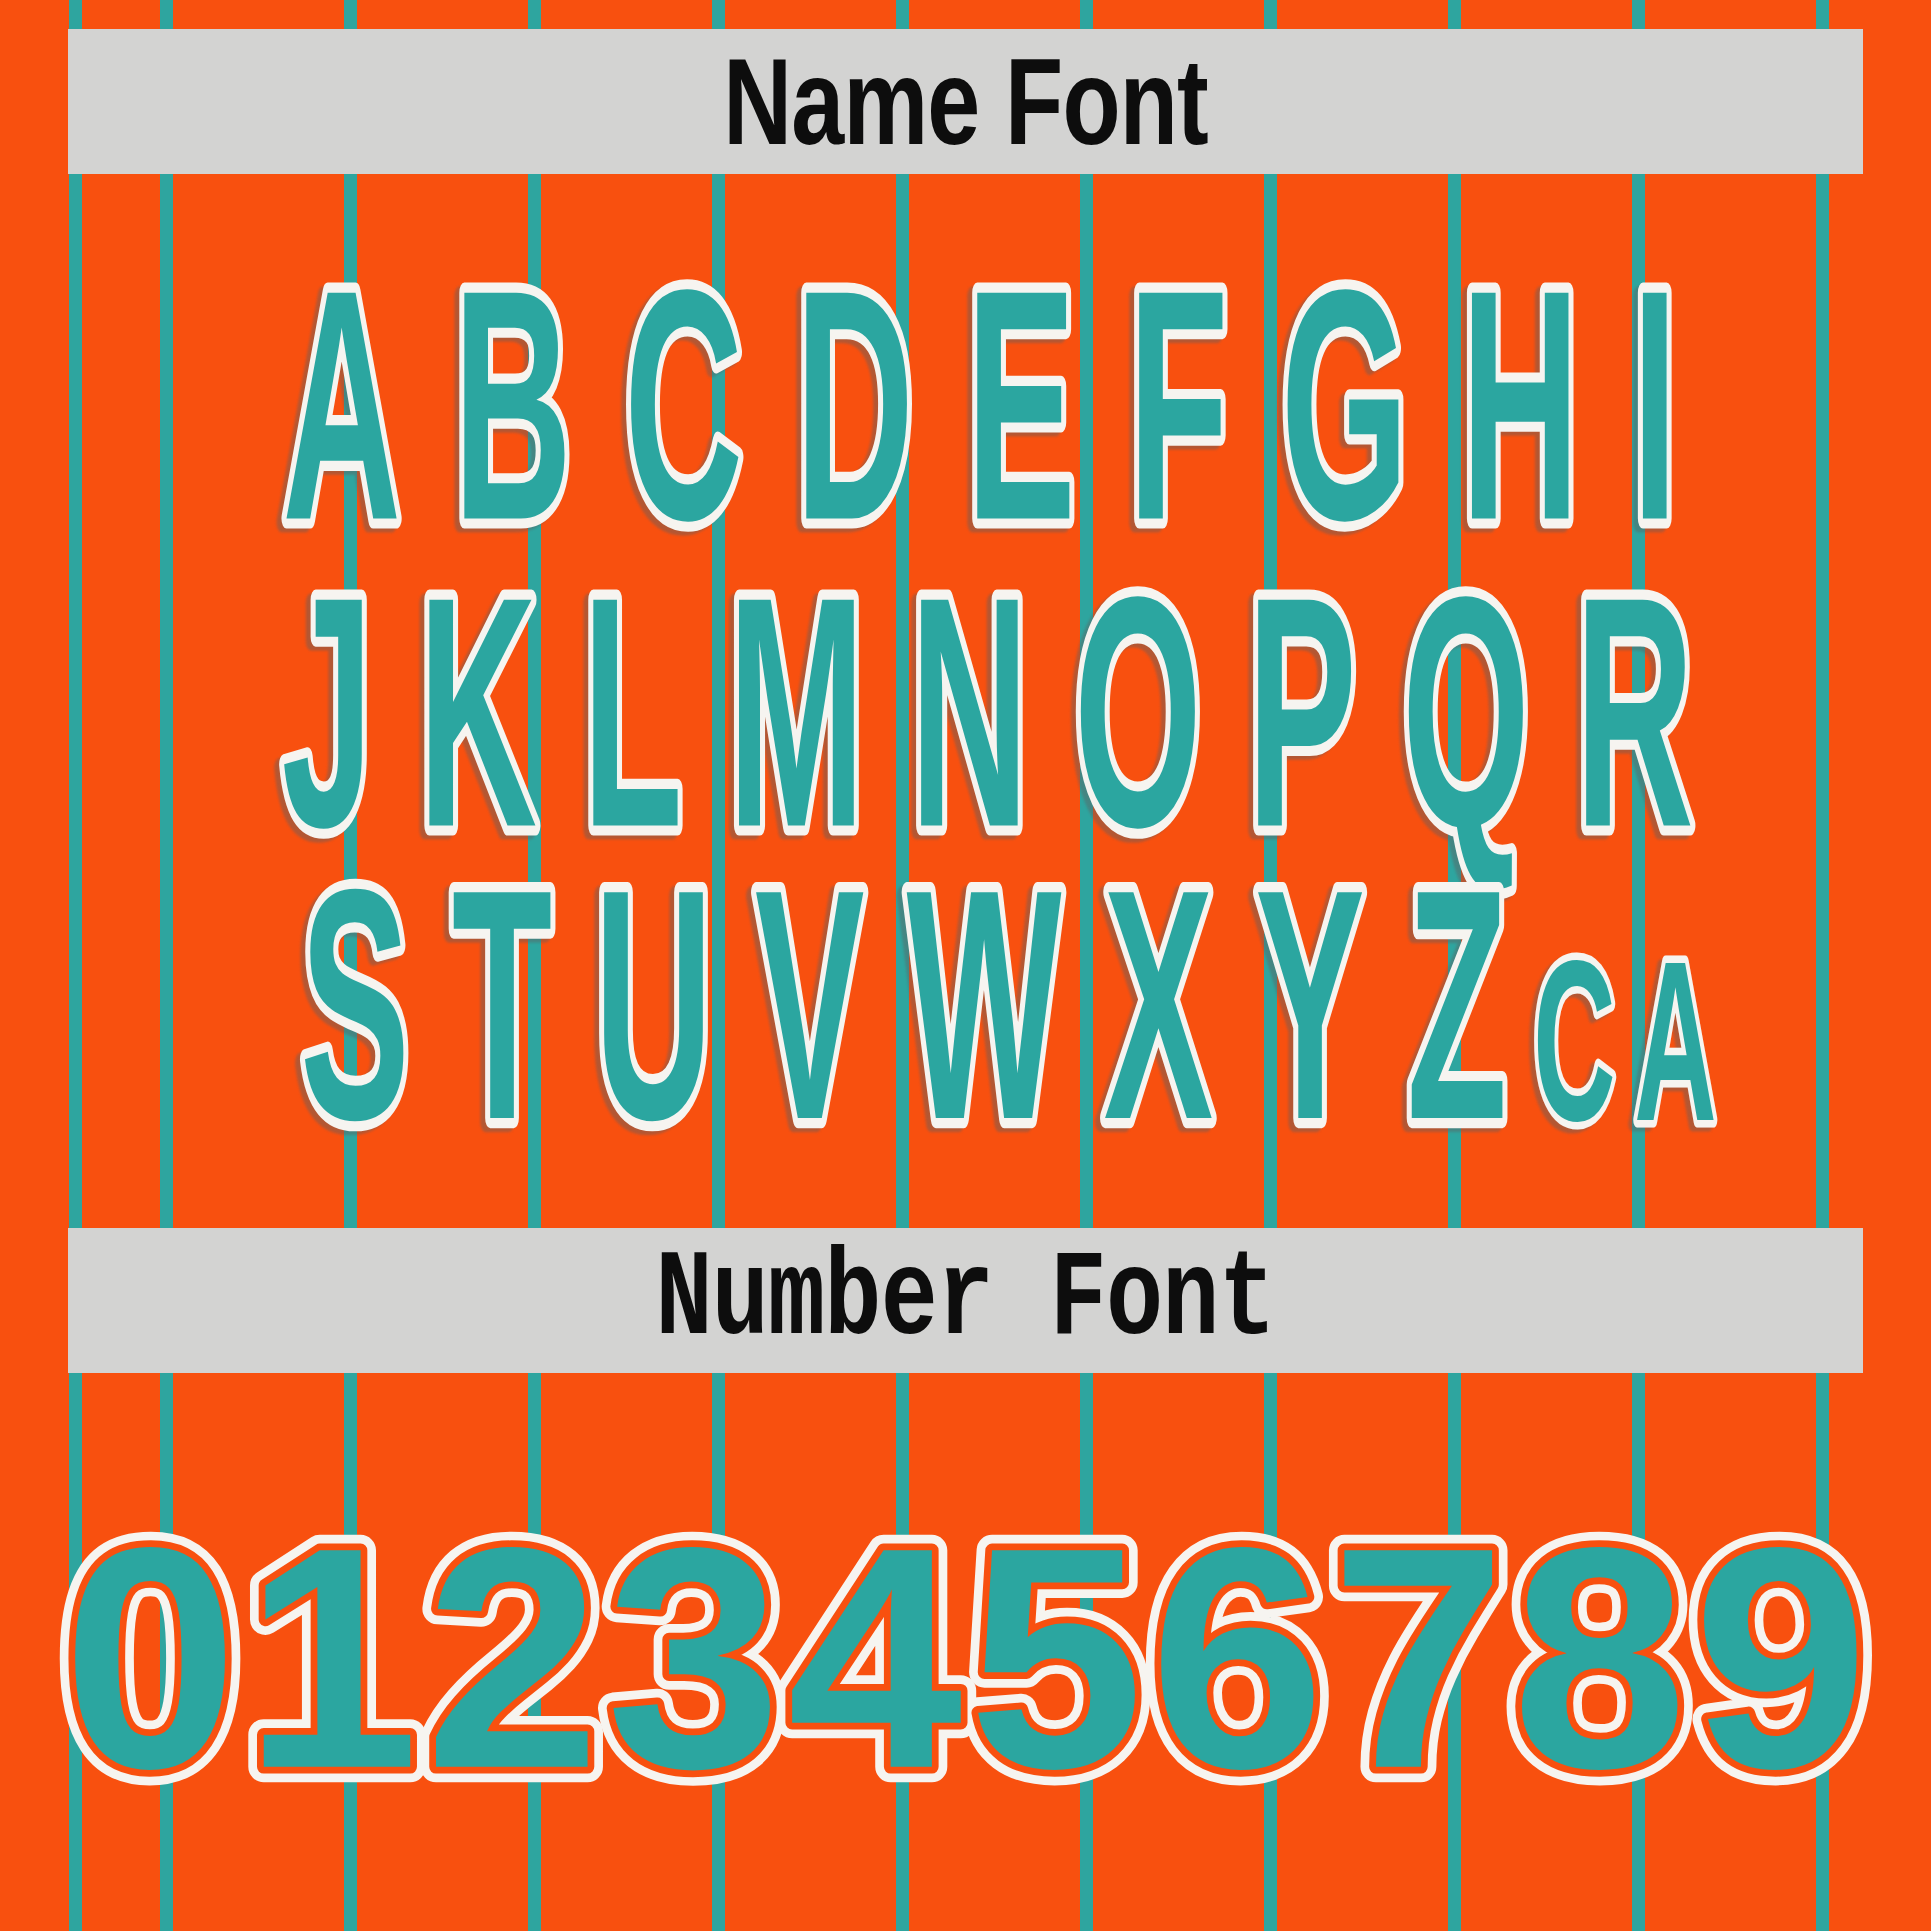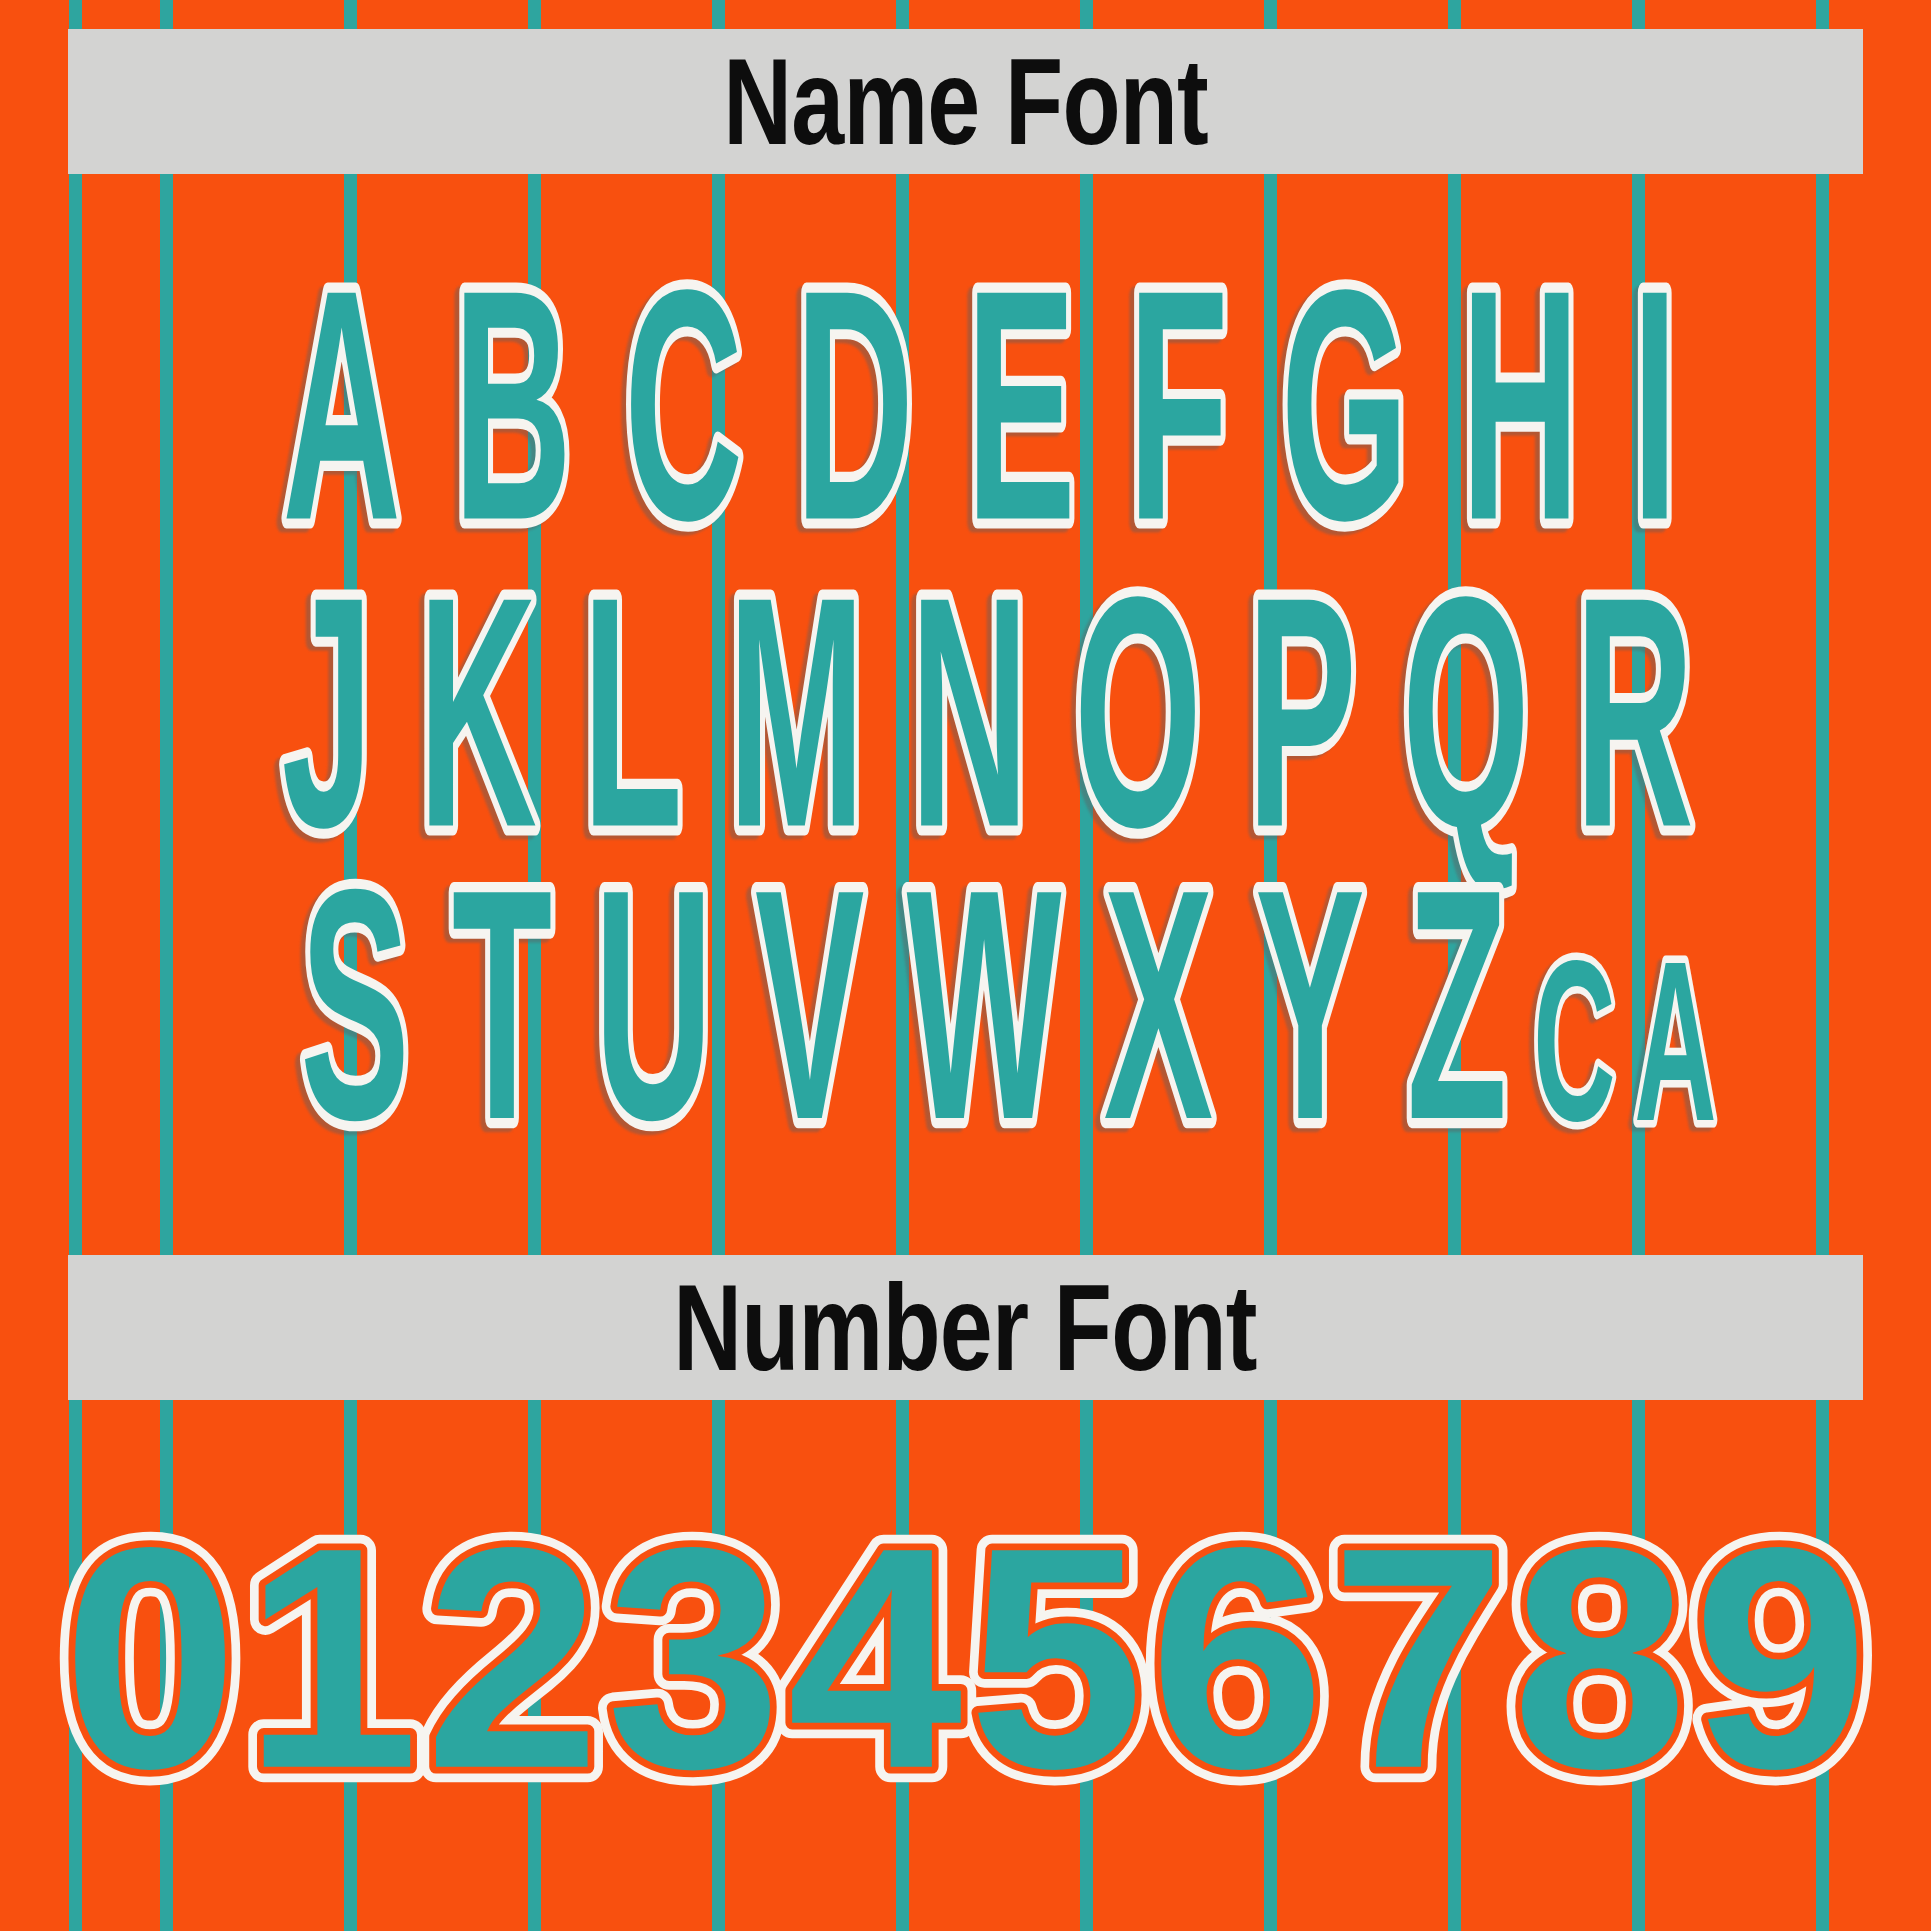--- a/index.html
+++ b/index.html
@@ -13,21 +13,21 @@
     position:absolute; inset:0;
     background-image:repeating-linear-gradient(to right,
       #2EA59F 0px, #2EA59F 12.6px, transparent 12.6px, transparent 184px);
     background-position:160px 0;
   }
   .bar{
     position:absolute; left:68px; right:68px; height:145px;
     background:#D3D3D2; display:flex; align-items:center; justify-content:center;
   }
   .bar-name{top:29px;}
-  .bar-number{top:1255px;}
+  .bar-number{top:1228px;font-family:Liberation Mono, monospace;}
   .bar span{
     display:inline-block; transform:scaleX(0.78);
     font-size:122px; font-weight:700; color:#0D0D0D;
     letter-spacing:-1px; white-space:nowrap; line-height:1;
   }
   svg.glyphs{position:absolute; inset:0; width:1931px; height:1931px;}
   .letters{filter:drop-shadow(-5px 4px 1px rgba(96,96,96,0.45));}
   text{
     font-family:"Liberation Sans", sans-serif;
     font-weight:700;

